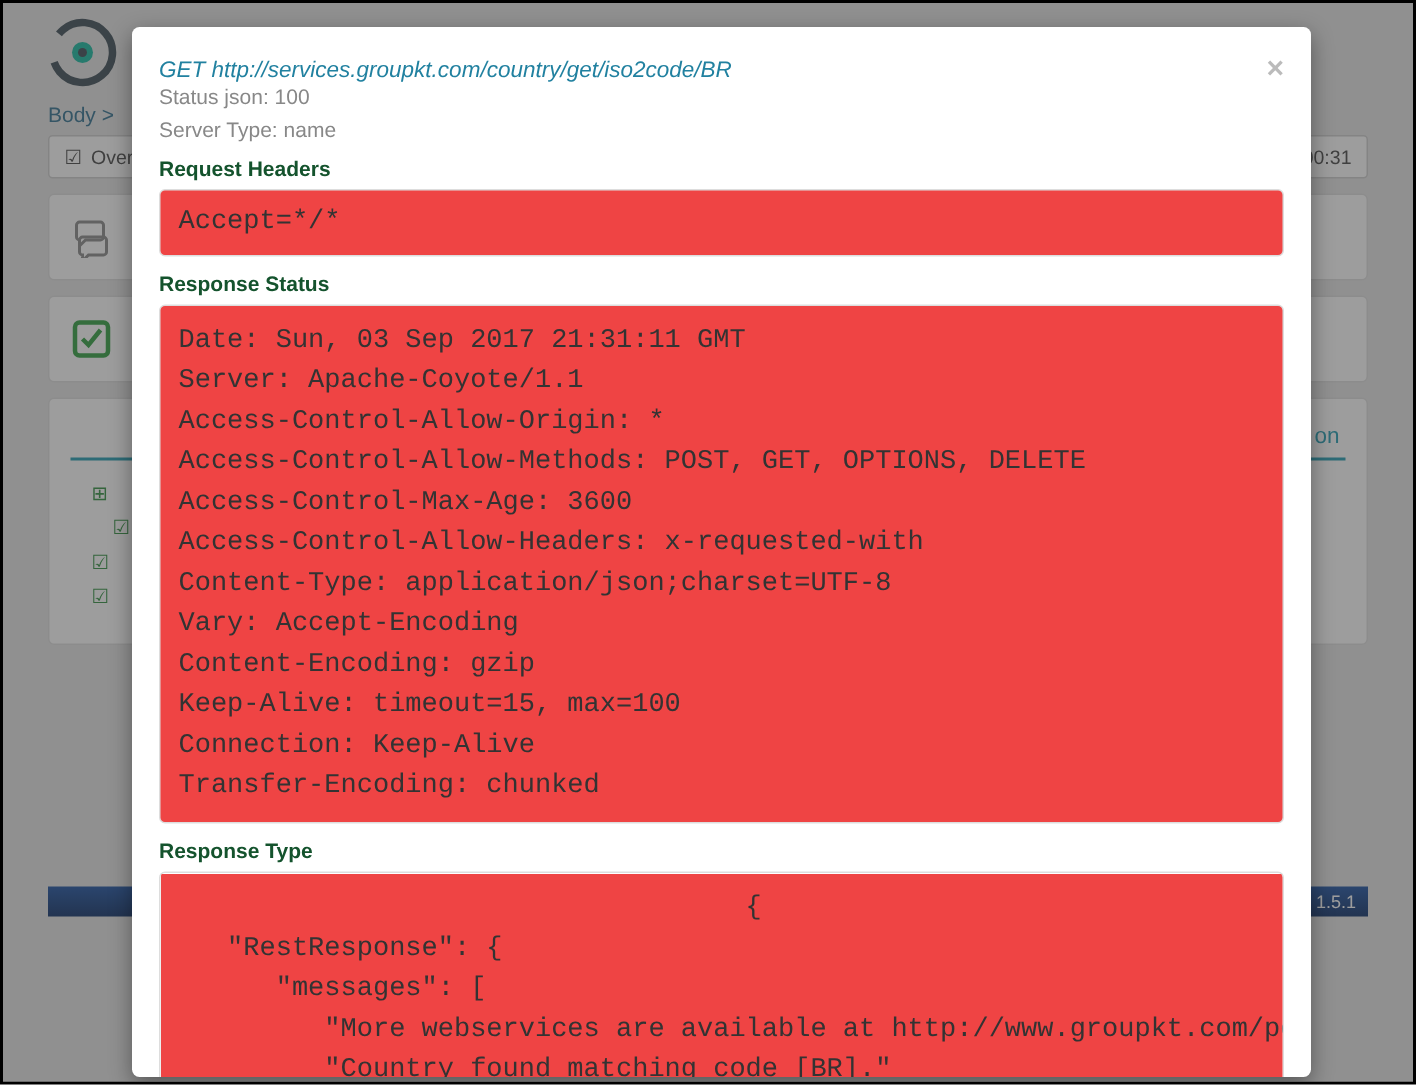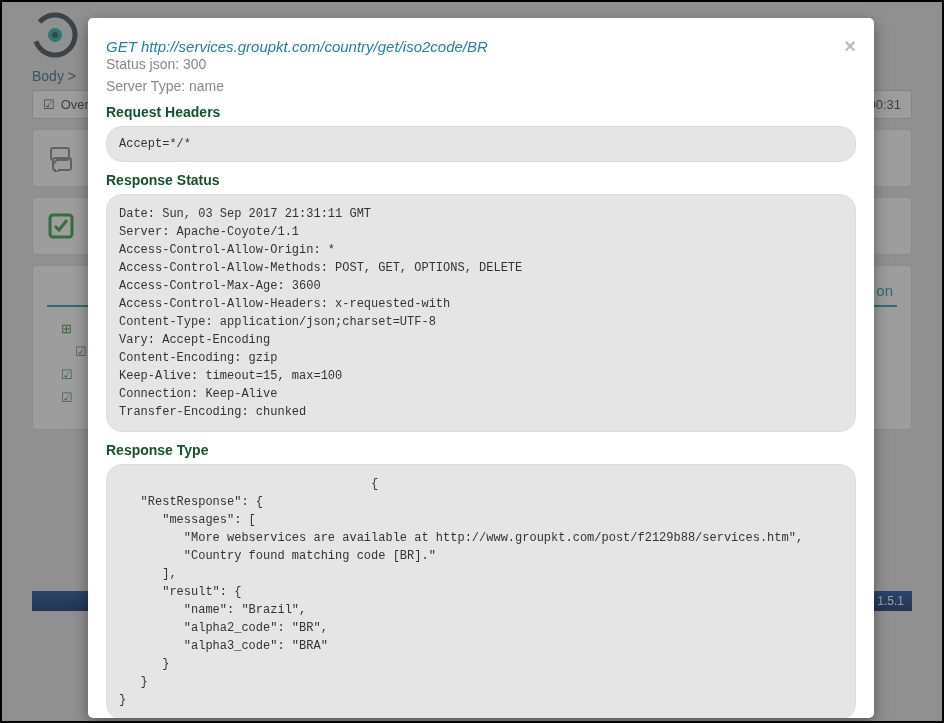--- a/index.html
+++ b/index.html
@@ -134,26 +134,26 @@
     font-size:14px;
     margin-bottom:6px;
   }
   .section-label {
     font-size:14px;
     color:#14532d;
     font-weight:600;
     margin:10px 0 6px 0;
   }
   .code-box {
-    background:#e5e5e5;
+    background:#ef4444;
     border:1px solid #ddd;
-    border-radius:16px;
+    border-radius:4px;
     padding:10px 12px;
     font-family: Menlo, Consolas, "Courier New", monospace;
-    font-size:12px;
+    font-size:18px;
     color:#333;
     white-space:pre;
     overflow:auto;
     line-height:1.5;
   }
   .code-box.small { padding:8px 12px; }
 </style>
 </head>
 <body>
 
@@ -219,21 +219,21 @@
         <span>http://services.groupkt.com/country/get/iso2code/BR</span>
       </div>
       <div class="close-btn">
         <span>×</span>
       </div>
     </div>
 
     <div class="status-line">
       <span>Status json:</span>
       <span> </span>
-      <span>300</span>
+      <span>100</span>
     </div>
     <div class="ct-line">
       <span>Server Type:</span>
       <span> </span>
       <span>name</span>
     </div>
 
     <div class="section-label">Request Headers</div>
     <div class="code-box small">Accept=*/*</div>
 

